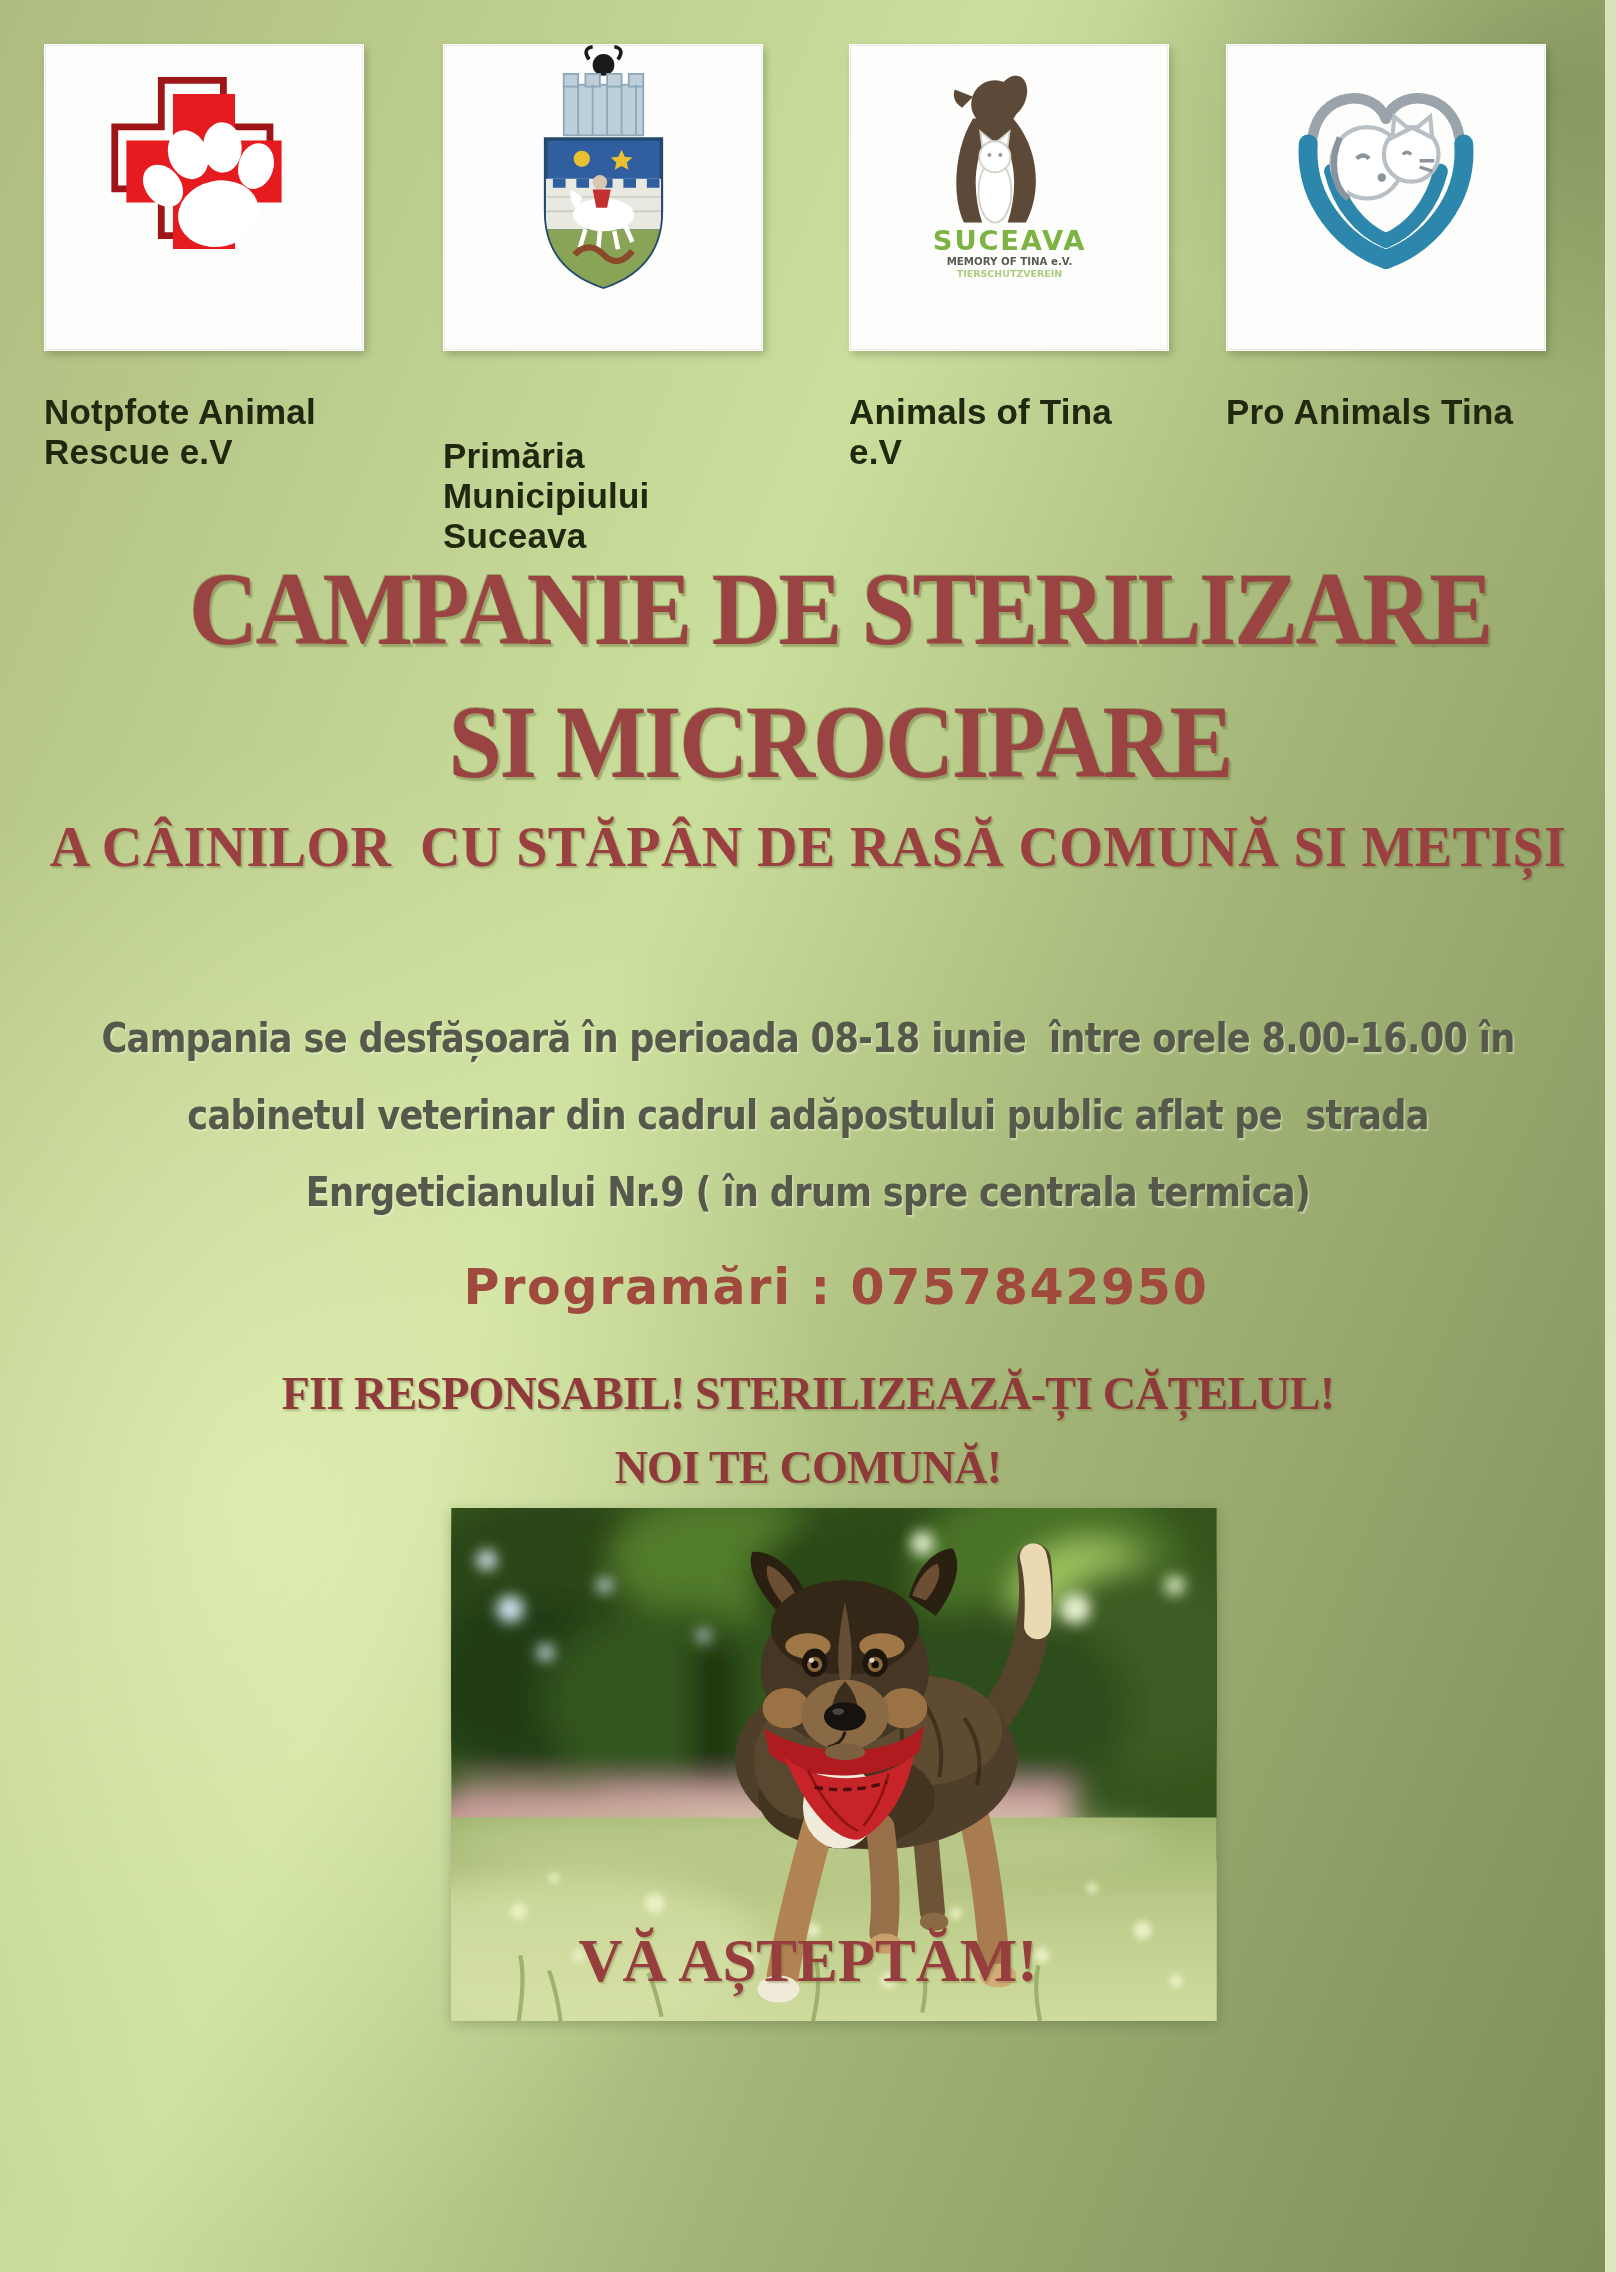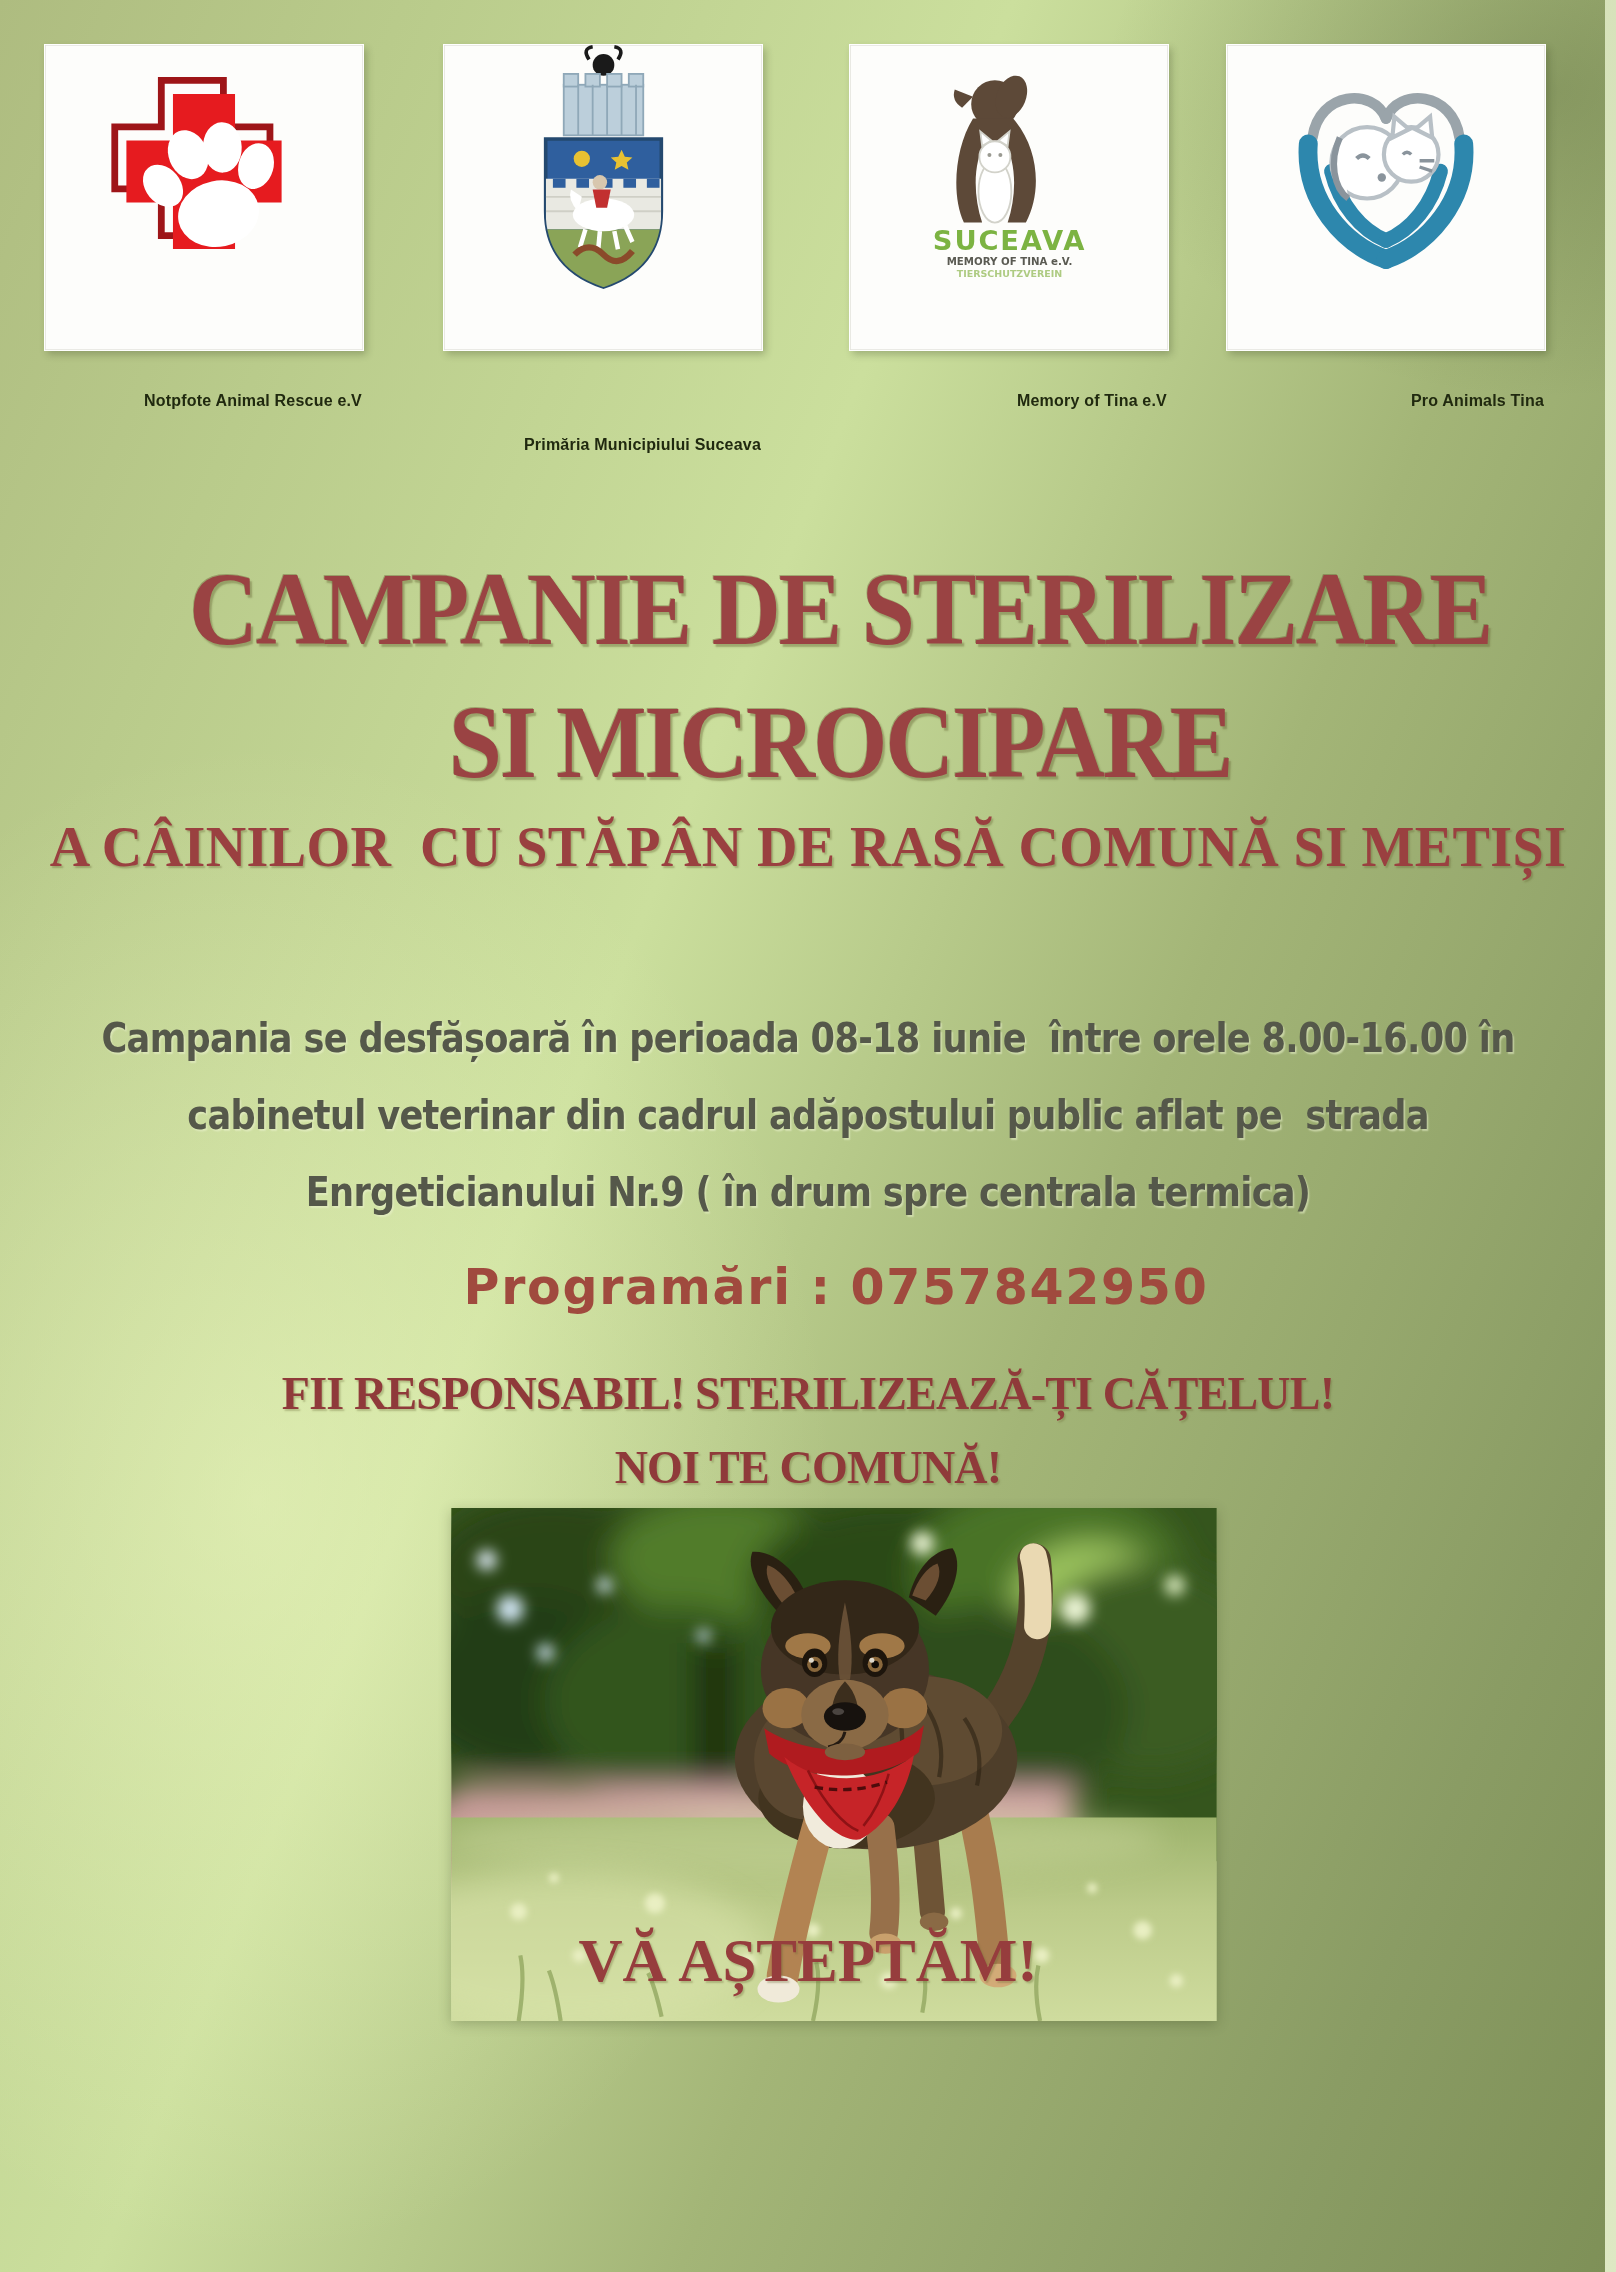--- a/index.html
+++ b/index.html
@@ -13,22 +13,22 @@
   }
   .edge-strip{position:absolute;right:0;top:0;width:11px;height:2273px;background:linear-gradient(180deg,#dfeac4,#e8f2cf);opacity:.9;}
   .partner-card{
     position:absolute;top:44px;width:318px;height:305px;background:#fdfdfb;
     border:1.7px solid rgba(255,255,255,.85);
     box-shadow:3.4px 4.2px 7.6px rgba(40,50,20,.28), inset 0 0 0 0.8px #e4e4de;
     display:flex;align-items:flex-start;justify-content:center;
   }
   .partner-card svg{display:block;}
   .partner-label{
-    position:absolute;top:392px;width:318px;text-align:right;
-    font-size:16px;font-weight:bold;color:#20290f;letter-spacing:0.2px;
+    position:absolute;top:392px;width:318px;text-align:left;
+    font-size:35px;font-weight:bold;color:#20290f;letter-spacing:0.2px;
   }
   .centered{position:absolute;left:0;width:1616px;text-align:center;}
   .title-line{
     font-family:"Liberation Serif",serif;font-weight:700;font-size:103px;line-height:133px;
     color:#9a4343;letter-spacing:-2.5px;transform:scaleX(.93);
     text-shadow:2.5px 2.5px 1.7px rgba(105,105,55,.45), -0.8px -0.8px 0 rgba(90,70,35,.35);
     white-space:pre;
   }
   .subtitle-line{
     font-family:"Liberation Serif",serif;font-weight:700;font-size:56px;color:#9a4040;
@@ -158,21 +158,21 @@
         <circle cx="48" cy="55" r="2" fill="#8a949c"></circle>
         <circle cx="62" cy="44" r="13" fill="#ffffff" stroke="#b8c0c6" stroke-width="2"></circle>
         <path d="M53,36 L54,26 L61,32 Z M64,32 L71,26 L72,36 Z" fill="#ffffff" stroke="#b8c0c6" stroke-width="2"></path>
         <path d="M58,44 q2,-2 4,0 M66,47 h7 M66,50 l6,2" stroke="#8a949c" stroke-width="1.6" fill="none"></path>
       </svg>
     </span>
   </div>
 
   <div class="partner-label" style="left:44px;">Notpfote Animal Rescue e.V</div>
   <div class="partner-label" style="left:443px;margin-top:44px;">Primăria Municipiului Suceava</div>
-  <div class="partner-label" style="left:849px;">Memory of Tina e.V</div>
+  <div class="partner-label" style="left:849px;">Animals of Tina e.V</div>
   <div class="partner-label" style="left:1226px;">Pro Animals Tina</div>
 
   <div class="centered" style="top:543px;margin-left:32px;">
     <div class="title-line">CAMPANIE DE STERILIZARE</div>
     <div class="title-line">SI MICROCIPARE</div>
   </div>
 
   <div class="centered" style="top:815px;">
     <span class="subtitle-line">A CÂINILOR  CU STĂPÂN DE RASĂ COMUNĂ SI METIȘI</span>
   </div>

